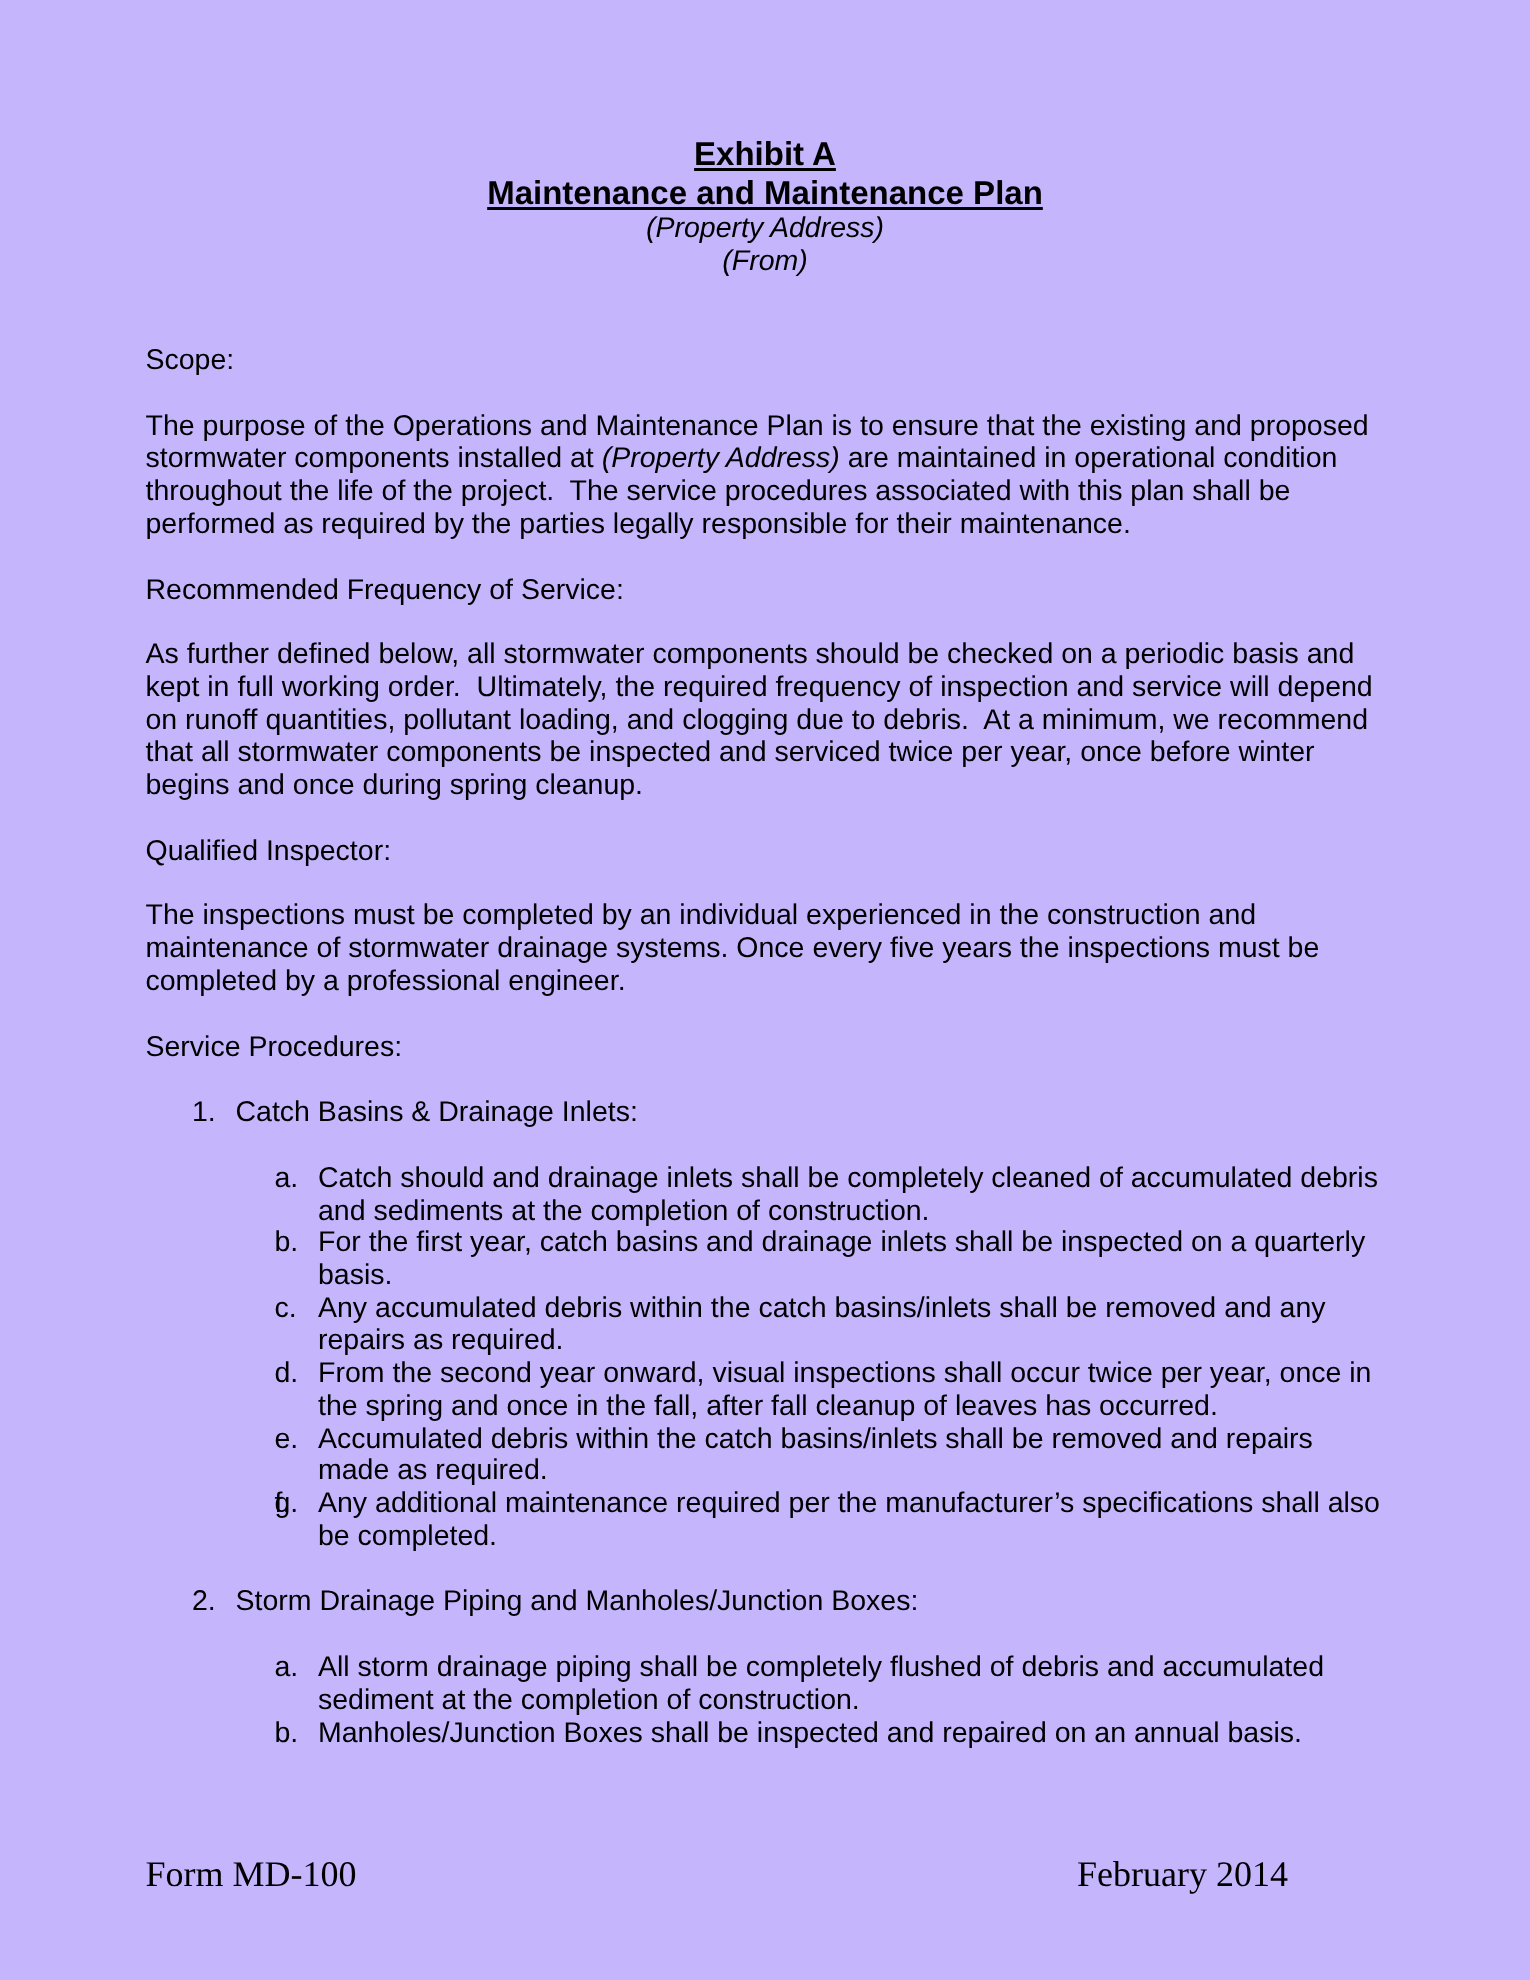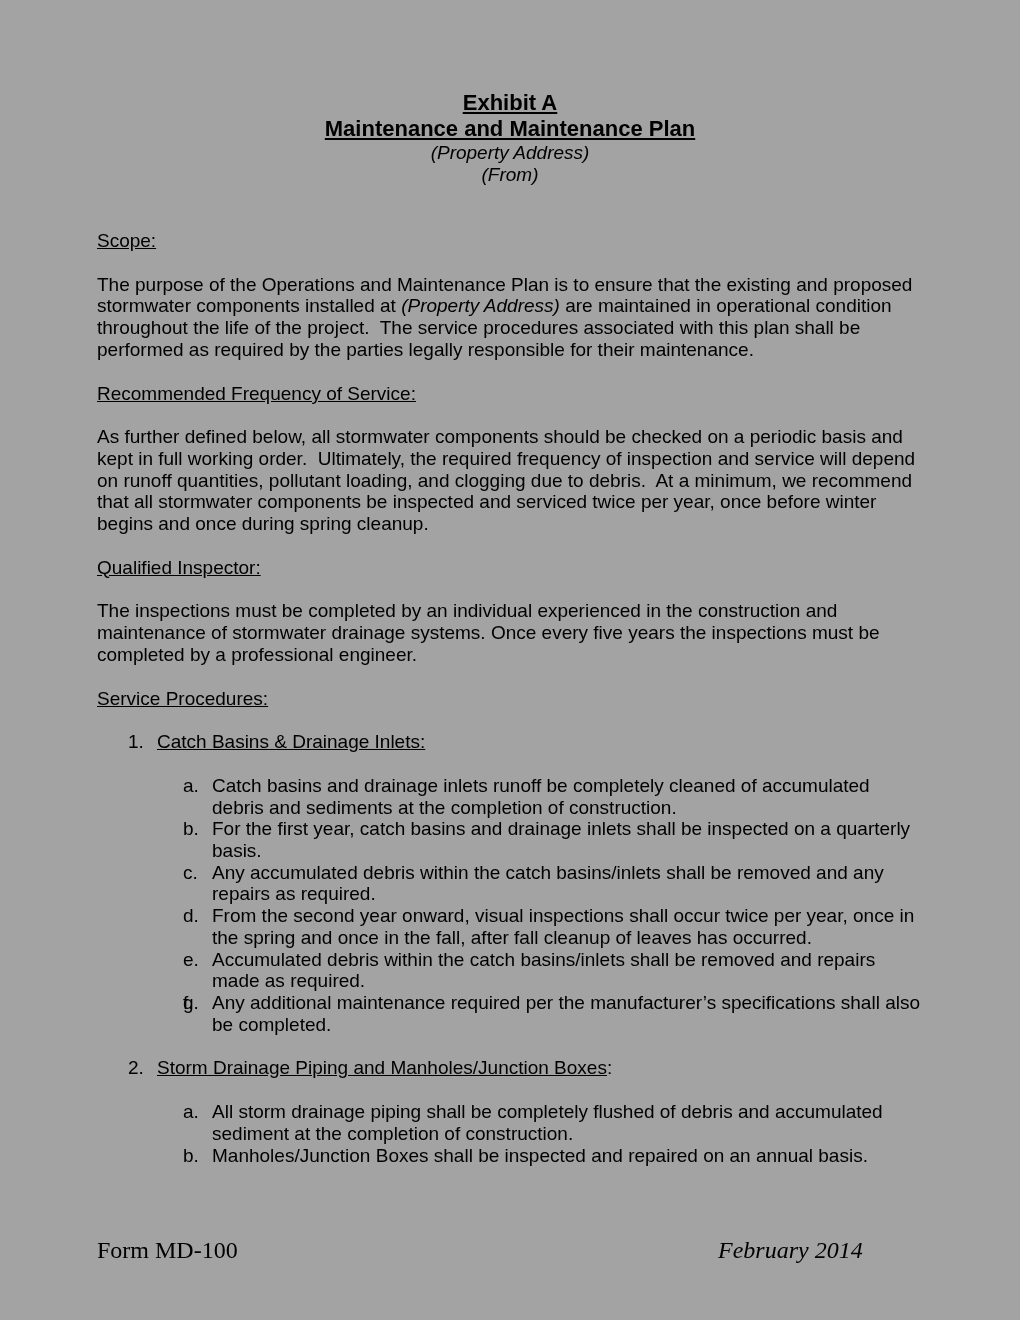--- a/index.html
+++ b/index.html
@@ -1,20 +1,20 @@
 <!DOCTYPE html>
 <html><head>
 <meta charset="utf-8">
 <style>
   html, body { margin: 0; padding: 0; background: #ffffff; }
   .page {
     position: relative;
     width: 1020px;
     height: 1320px;
-    background: #a3a3a3;
+    background: #c4b5fd;
     color: #000000;
     font-family: "Liberation Sans", "DejaVu Sans", sans-serif;
     font-size: 19px;
     line-height: 21.7px;
     overflow: hidden;
   }
   .content { padding: 90px 97px 0 97px; }
 
   .title-block { margin-bottom: 44px; }
   .title-line {
@@ -25,21 +25,21 @@
   }
   .title-line .u { text-decoration: underline; }
   .subtitle-line {
     text-align: center;
     font-style: italic;
     font-size: 19px;
     line-height: 22px;
   }
 
   .block { margin: 0 0 22px 0; white-space: pre-wrap; }
-  .u { text-decoration: underline; }
+  .u { }
   .i { font-style: italic; }
 
   .l1-head {
     position: relative;
     padding-left: 60px;
     margin: 0 0 22px 0;
   }
   .l1-head .marker1 { position: absolute; left: 31px; top: 0; }
 
   .l2-group { margin: 0 0 22px 0; }
@@ -52,21 +52,21 @@
 
   .footer {
     position: absolute;
     left: 97px;
     top: 1239px;
     width: 826px;
     font-family: "Liberation Serif", "DejaVu Serif", serif;
     font-size: 24px;
     line-height: 23px;
   }
-  .footer .footer-right { position: absolute; left: 621px; top: 0; font-style: italic; }
+  .footer .footer-right { position: absolute; left: 621px; top: 0; }
 </style>
 </head>
 <body>
 
 <div class="page">
   <div class="content">
 
     <div class="title-block">
       <div class="title-line"><span class="u">Exhibit A</span></div>
       <div class="title-line"><span class="u">Maintenance and Maintenance Plan</span></div>
@@ -81,21 +81,21 @@
     <p class="block">As further defined below, all stormwater components should be checked on a periodic basis and kept in full working order.  Ultimately, the required frequency of inspection and service will depend on runoff quantities, pollutant loading, and clogging due to debris.  At a minimum, we recommend that all stormwater components be inspected and serviced twice per year, once before winter begins and once during spring cleanup.</p>
 
     <p class="block"><span class="u">Qualified Inspector:</span></p>
     <p class="block">The inspections must be completed by an individual experienced in the construction and maintenance of stormwater drainage systems. Once every five years the inspections must be completed by a professional engineer.</p>
 
     <p class="block"><span class="u">Service Procedures:</span></p>
 
     <p class="l1-head"><span class="marker1">1.</span><span class="u">Catch Basins &amp; Drainage Inlets:</span><span></span></p>
 
     <div class="l2-group">
-      <div class="l2-item"><span class="marker2">a.</span><span>Catch basins and drainage inlets runoff be completely cleaned of accumulated debris and sediments at the completion of construction.</span></div>
+      <div class="l2-item"><span class="marker2">a.</span><span>Catch should and drainage inlets shall be completely cleaned of accumulated debris and sediments at the completion of construction.</span></div>
       <div class="l2-item"><span class="marker2">b.</span><span>For the first year, catch basins and drainage inlets shall be inspected on a quarterly basis.</span></div>
       <div class="l2-item"><span class="marker2">c.</span><span>Any accumulated debris within the catch basins/inlets shall be removed and any repairs as required.</span></div>
       <div class="l2-item"><span class="marker2">d.</span><span>From the second year onward, visual inspections shall occur twice per year, once in the spring and once in the fall, after fall cleanup of leaves has occurred.</span></div>
       <div class="l2-item"><span class="marker2">e.</span><span>Accumulated debris within the catch basins/inlets shall be removed and repairs made as required.</span></div>
       <div class="l2-item"><span class="marker2">f.</span></div>
       <div class="l2-item"><span class="marker2">g.</span><span>Any additional maintenance required per the manufacturer’s specifications shall also be completed.</span></div>
     </div>
 
     <p class="l1-head"><span class="marker1">2.</span><span class="u">Storm Drainage Piping and Manholes/Junction Boxes</span><span>:</span></p>
 

